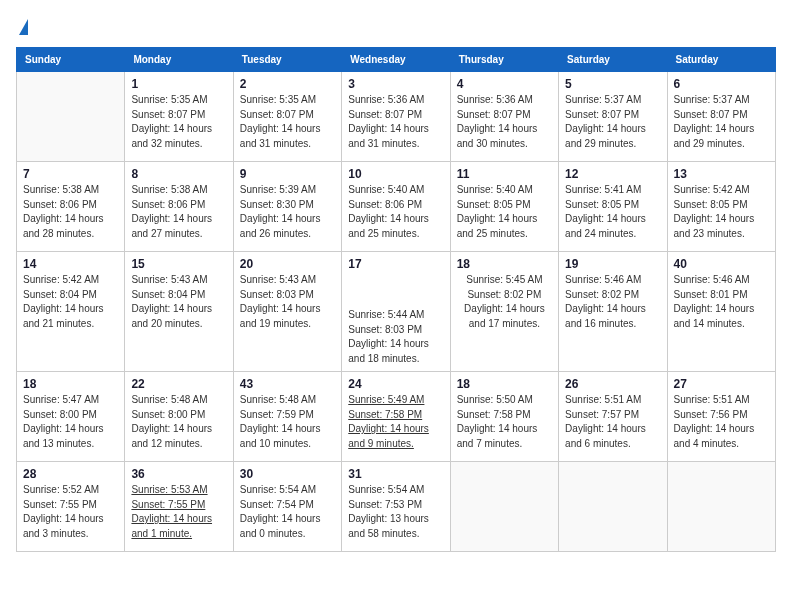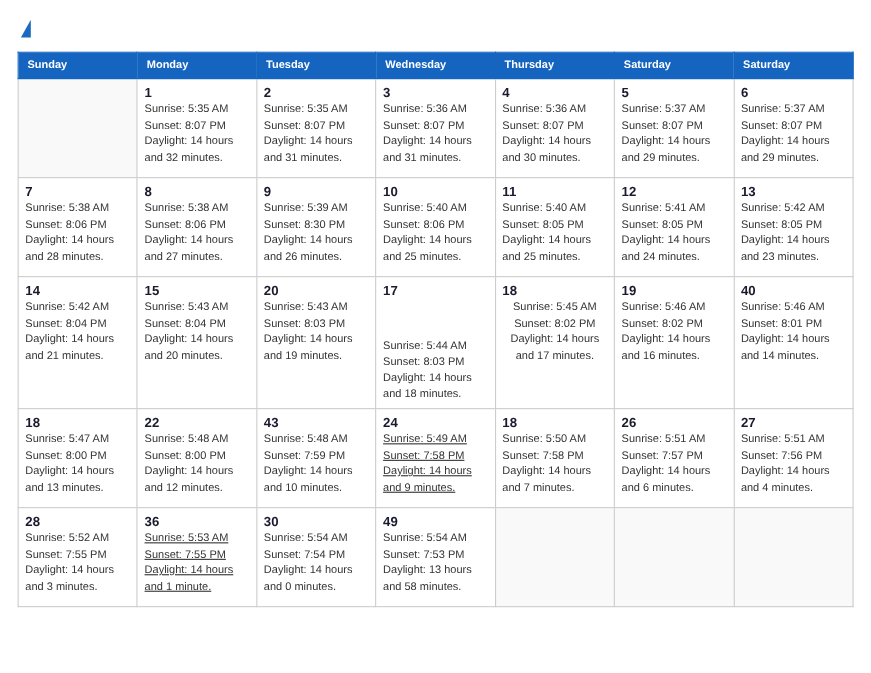--- a/index.html
+++ b/index.html
@@ -346,21 +346,21 @@
 and 1 minute.</div>
         </td>
         <td>
           <span class="day-num">30</span>
           <div class="day-info" style="white-space: pre-line;">Sunrise: 5:54 AM
 Sunset: 7:54 PM
 Daylight: 14 hours
 and 0 minutes.</div>
         </td>
         <td>
-          <span class="day-num">49</span>
+          <span class="day-num">31</span>
           <div class="day-info" style="white-space: pre-line;">Sunrise: 5:54 AM
 Sunset: 7:53 PM
 Daylight: 13 hours
 and 58 minutes.</div>
         </td>
         <td class="empty"></td>
         <td class="empty"></td>
         <td class="empty"></td>
       </tr>
     </tbody>

